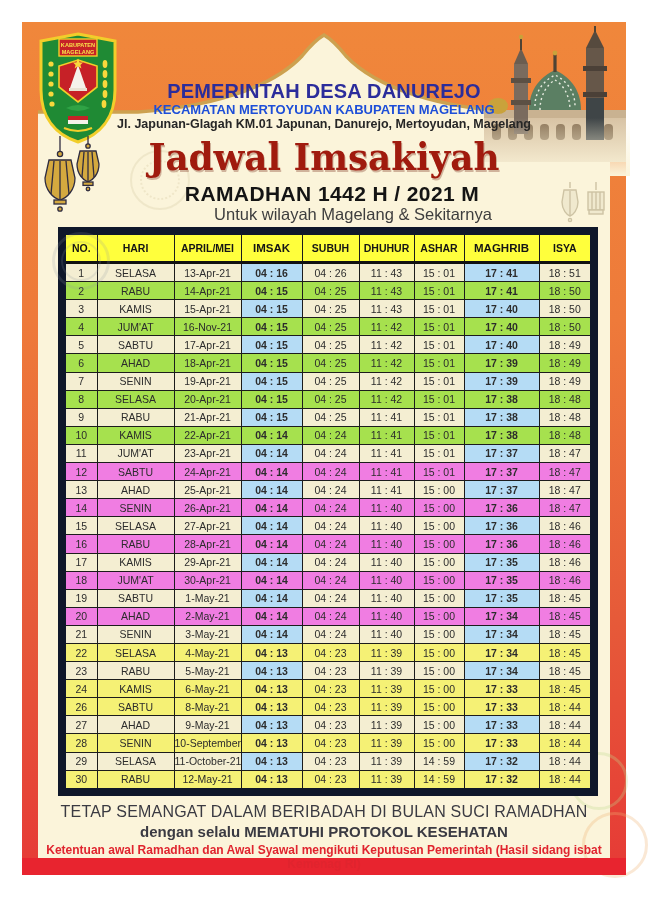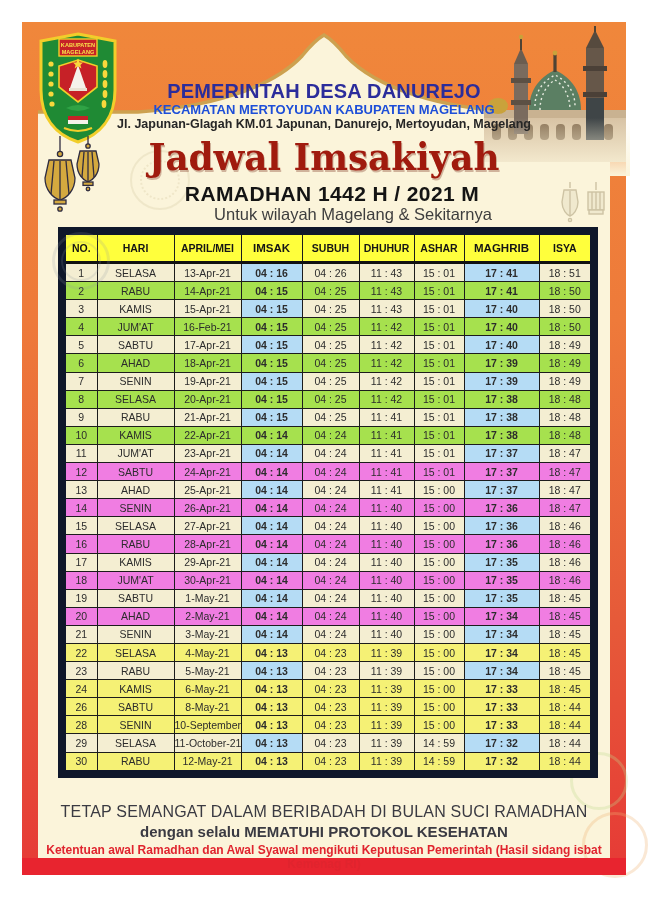--- a/index.html
+++ b/index.html
@@ -276,21 +276,21 @@
         <td class="col-imsak">04 : 15</td>
         <td class="col-subuh">04 : 25</td>
         <td class="col-dhuhur">11 : 43</td>
         <td class="col-ashar">15 : 01</td>
         <td class="col-maghrib">17 : 40</td>
         <td class="col-isya">18 : 50</td>
       </tr>
       <tr class="band-green">
         <td class="col-no">4</td>
         <td class="col-hari">JUM'AT</td>
-        <td class="col-tanggal">16-Feb-21</td>
+        <td class="col-tanggal">16-Nov-21</td>
         <td class="col-imsak">04 : 15</td>
         <td class="col-subuh">04 : 25</td>
         <td class="col-dhuhur">11 : 42</td>
         <td class="col-ashar">15 : 01</td>
         <td class="col-maghrib">17 : 40</td>
         <td class="col-isya">18 : 50</td>
       </tr>
       <tr class="band-cream">
         <td class="col-no">5</td>
         <td class="col-hari">SABTU</td>
@@ -515,20 +515,31 @@
         <td class="col-no">26</td>
         <td class="col-hari">SABTU</td>
         <td class="col-tanggal">8-May-21</td>
         <td class="col-imsak">04 : 13</td>
         <td class="col-subuh">04 : 23</td>
         <td class="col-dhuhur">11 : 39</td>
         <td class="col-ashar">15 : 00</td>
         <td class="col-maghrib">17 : 33</td>
         <td class="col-isya">18 : 44</td>
       </tr>
+      <tr class="band-cream">
+        <td class="col-no">27</td>
+        <td class="col-hari">AHAD</td>
+        <td class="col-tanggal">9-May-21</td>
+        <td class="col-imsak">04 : 13</td>
+        <td class="col-subuh">04 : 23</td>
+        <td class="col-dhuhur">11 : 39</td>
+        <td class="col-ashar">15 : 00</td>
+        <td class="col-maghrib">17 : 33</td>
+        <td class="col-isya">18 : 44</td>
+      </tr>
       <tr class="band-yellow">
         <td class="col-no">28</td>
         <td class="col-hari">SENIN</td>
         <td class="col-tanggal">10-September-21</td>
         <td class="col-imsak">04 : 13</td>
         <td class="col-subuh">04 : 23</td>
         <td class="col-dhuhur">11 : 39</td>
         <td class="col-ashar">15 : 00</td>
         <td class="col-maghrib">17 : 33</td>
         <td class="col-isya">18 : 44</td>

